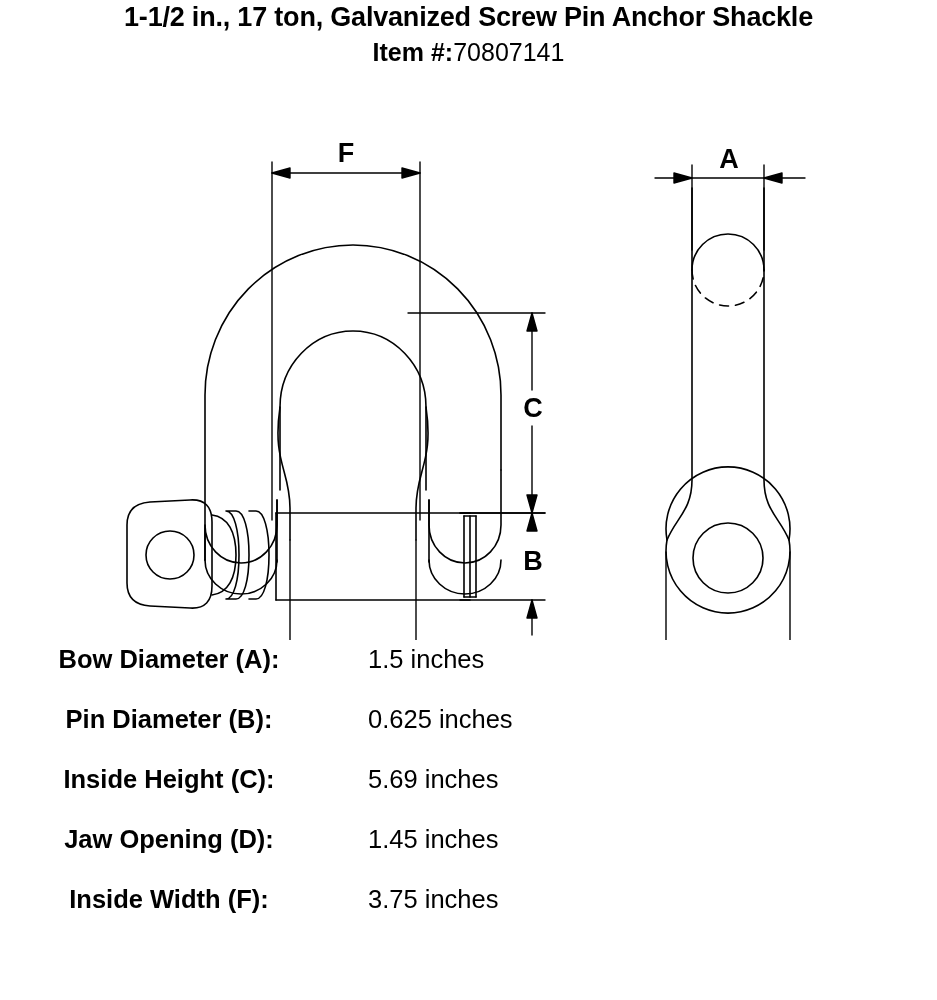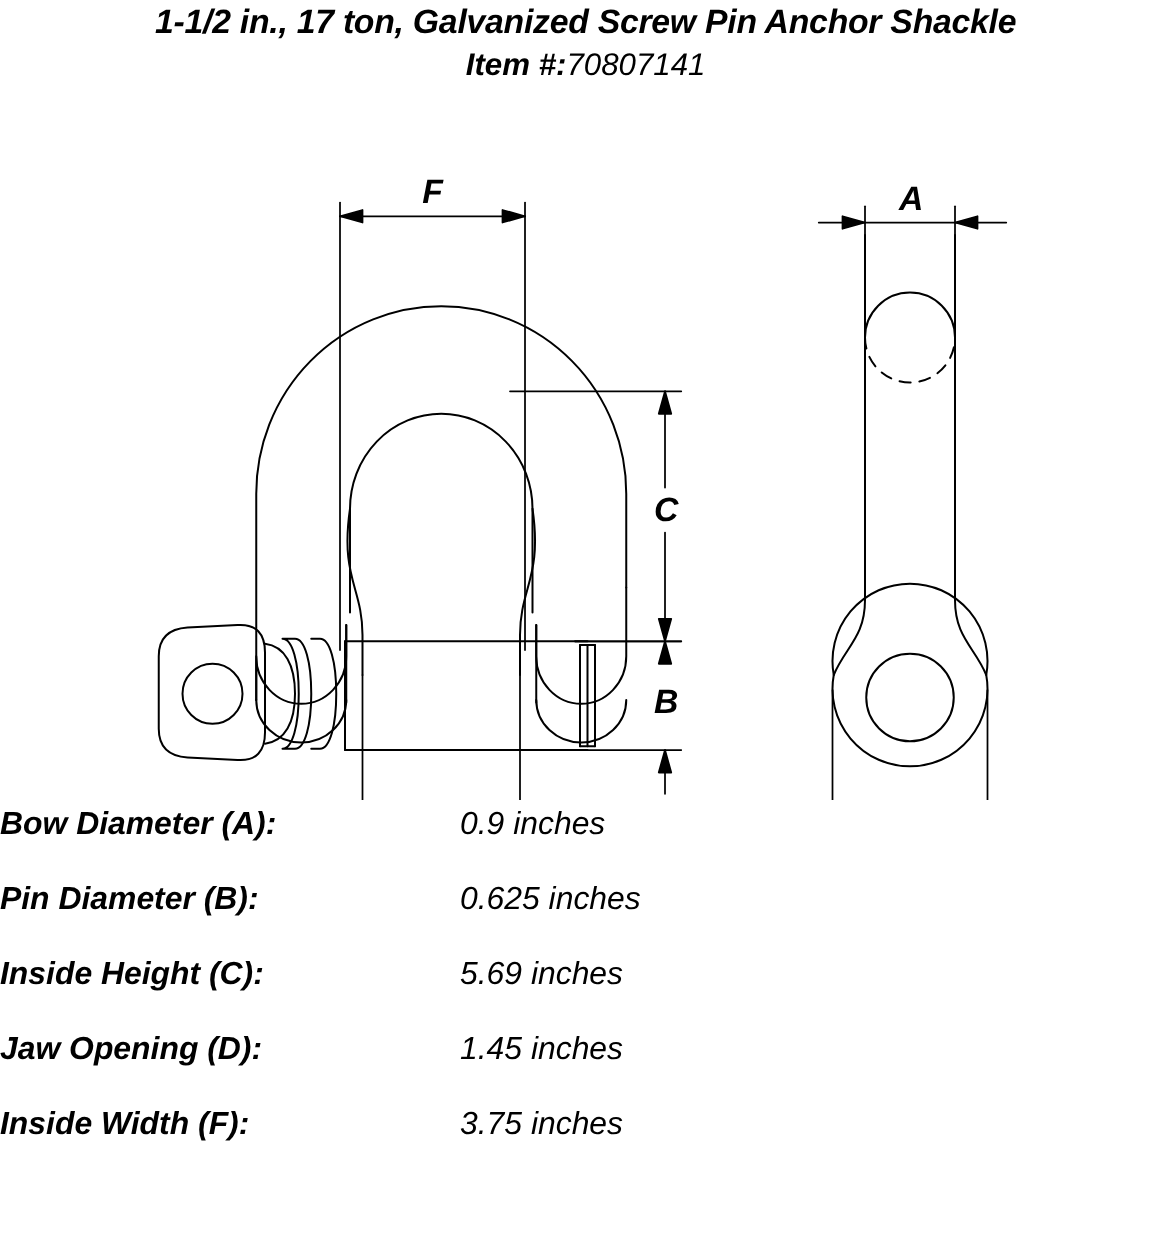--- a/index.html
+++ b/index.html
@@ -4,21 +4,21 @@
 <style>
   html,body{margin:0;padding:0;}
   body{
     width:937px;height:1000px;
     background:#ffffff;
     font-family:"Liberation Sans", sans-serif;
     color:#000000;
     overflow:hidden;
     position:relative;
   }
-  .page{position:relative;width:937px;height:736px;font-style:italic;}
+  .page{position:relative;width:937px;height:736px;}
 
   
   .title-block{
     position:absolute;left:0;top:0;width:937px;
     text-align:center;
   }
   .title-line1{
     font-size:27px;
     font-weight:bold;
     letter-spacing:-0.2px;
@@ -43,21 +43,21 @@
   .spec-table{
     position:absolute;left:0;top:645px;width:937px;
   }
   .spec-row{
     display:flex;
     align-items:baseline;
     height:60px;
   }
   .spec-label{
     width:338px;
-    text-align:left;
+    text-align:center;
     font-size:25.5px;
     font-weight:bold;
     padding-right:0px;
     white-space:nowrap;
   }
   .spec-value{
     flex:0 0 auto;
     margin-left:30px;
     font-size:25.5px;
     font-weight:normal;
@@ -228,21 +228,21 @@
         </g>
 
       </g>
     </svg>
   </div>
 
   <div class="spec-table">
 
     <div class="spec-row">
       <div class="spec-label">Bow Diameter (A):</div>
-      <div class="spec-value">0.9 inches</div>
+      <div class="spec-value">1.5 inches</div>
     </div>
 
     <div class="spec-row">
       <div class="spec-label">Pin Diameter (B):</div>
       <div class="spec-value">0.625 inches</div>
     </div>
 
     <div class="spec-row">
       <div class="spec-label">Inside Height (C):</div>
       <div class="spec-value">5.69 inches</div>

